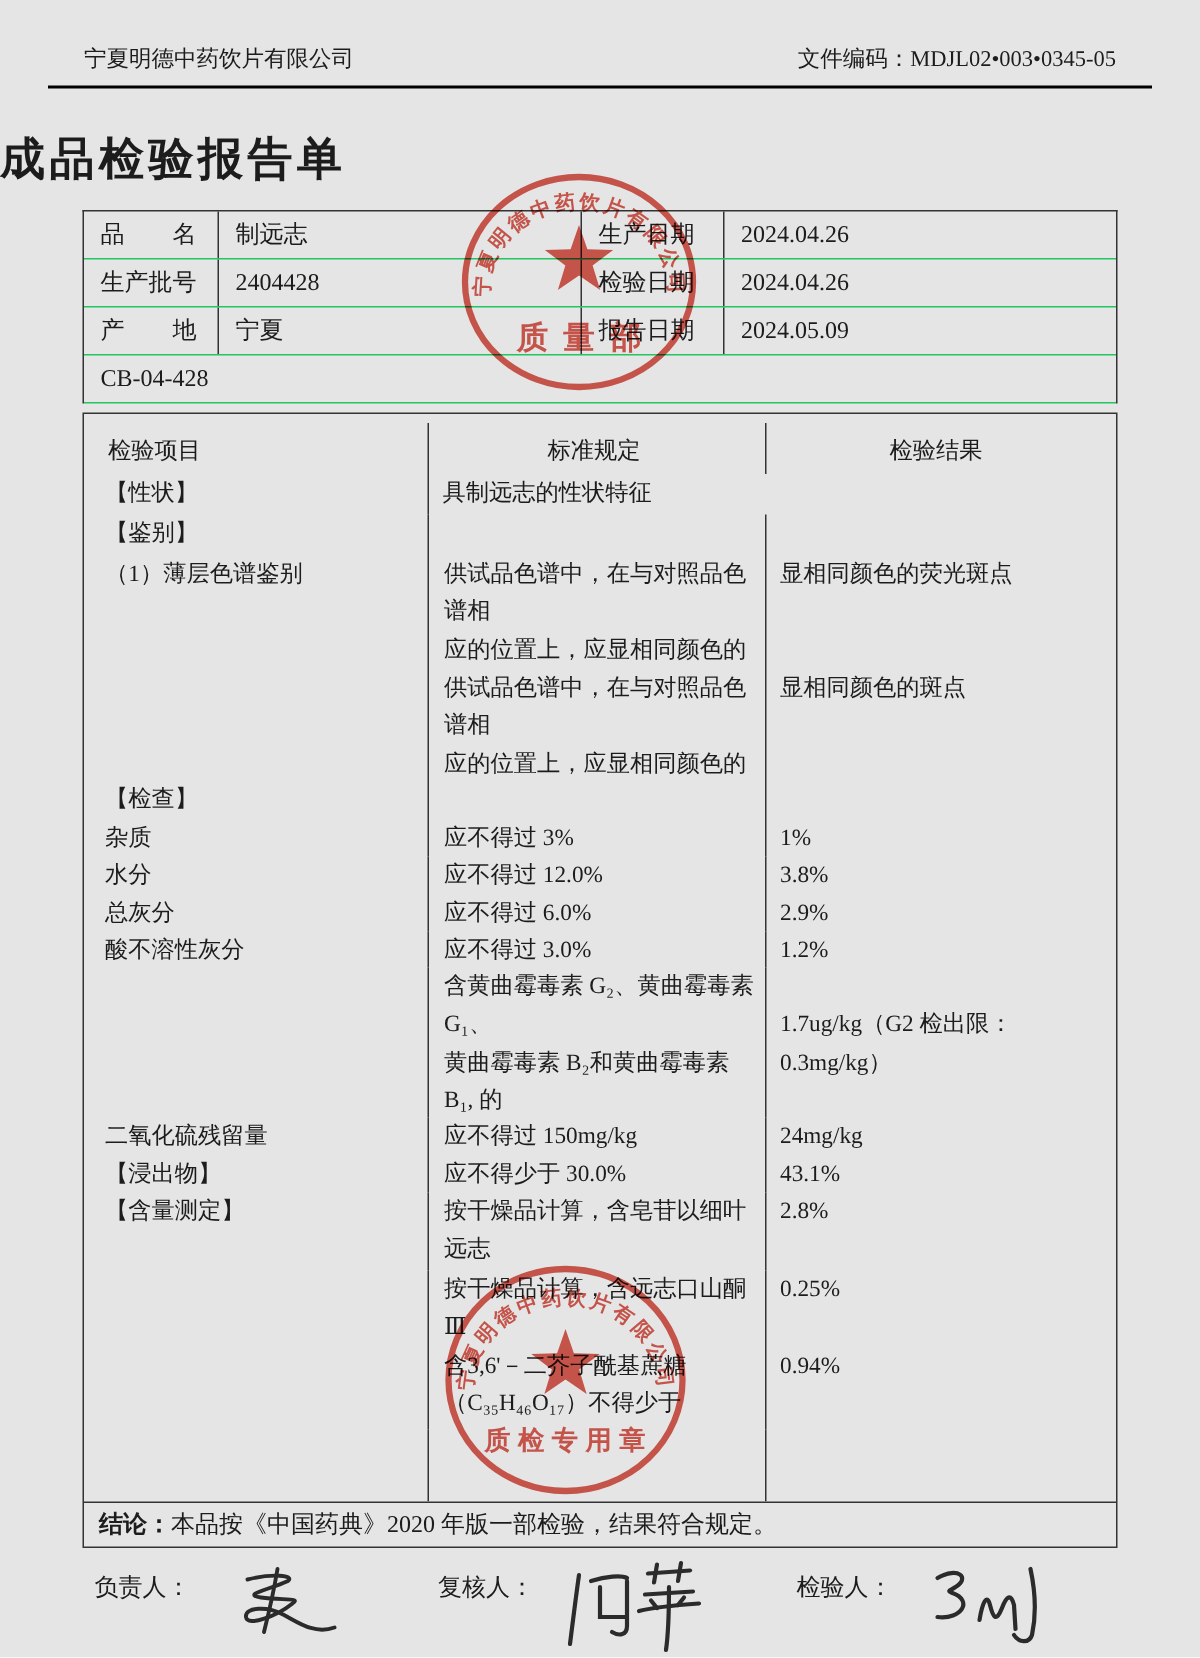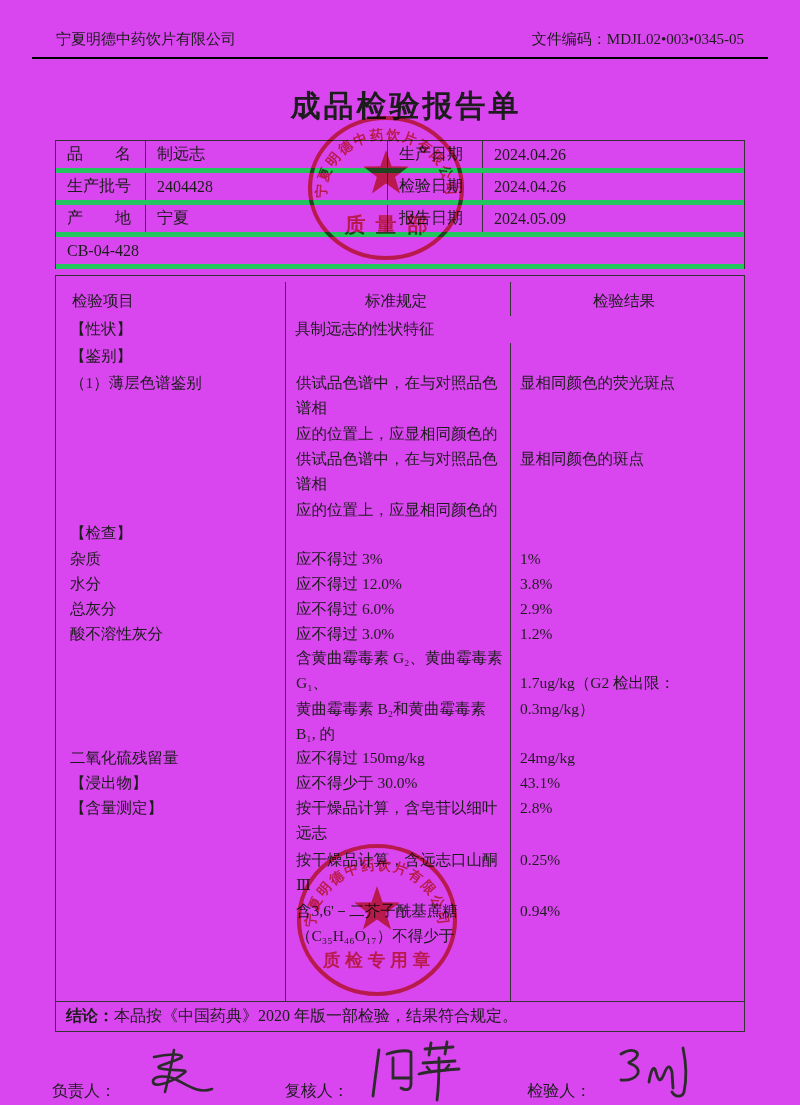--- a/index.html
+++ b/index.html
@@ -1,38 +1,38 @@
 <!DOCTYPE html>
 <html><head>
 <meta charset="utf-8">
 <style>
   * { margin:0; padding:0; box-sizing:border-box; }
   html,body { background:#fff; }
   .page {
-    position:relative; width:800px; height:1105px; background:#d946ef;
+    position:relative; width:800px; height:1105px; background:#e5e5e5;
     font-family:"Liberation Serif","DejaVu Serif",serif;
     color:#1c1c1c; overflow:hidden;
   }
   
   .doc-header {
     position:absolute; left:32px; right:32px; top:30px;
     display:flex; justify-content:space-between; align-items:flex-end;
     font-size:15px; padding:0 24px 8px 24px;
     border-bottom:2px solid #000;
   }
   .doc-title {
-    position:absolute; left:12px; right:0; top:86px; text-align:center;
+    position:absolute; left:0; right:0; top:86px; 
     font-size:30px; font-weight:bold; letter-spacing:3px;
   }
   
   .info-table {
     position:absolute; left:55px; top:140px; width:690px;
     border:1px solid #333; border-bottom:none;
   }
-  .info-row { display:grid; grid-template-columns:90px 242px 95px 1fr; height:32px; border-bottom:5px solid #22c55e; }
+  .info-row { display:grid; grid-template-columns:90px 242px 95px 1fr; height:32px; border-bottom:1px solid #22c55e; }
   .info-row.last { grid-template-columns:332px 1fr; }
   .info-cell { display:flex; align-items:center; padding-left:11px; font-size:16px;
     border-right:1px solid #333; white-space:pre; overflow:hidden; }
   .info-cell:last-child { border-right:none; }
   
   .report-table {
     position:absolute; left:55px; top:275px; width:690px; height:757px;
     border:1px solid #333; display:flex; flex-direction:column; font-size:15.5px;
   }
   .tbody { height:727px; display:flex; flex-direction:column; padding-top:6px; overflow:hidden; }
@@ -47,22 +47,22 @@
   .hc2,.hc3 { justify-content:center; }
   .hu { border-bottom:1px solid #222; padding:0 12px 3px 2px; }
   .h27{height:27px;} .h76{height:76px;} .h74{height:74px;} .h26{height:26px;}
   .h25{height:25px;} .h24{height:24px;} .h52{height:52px;} .h100{height:100px;}
   .h51{height:51px;} .h55{height:55px;}
   
   .conclusion { border-top:1px solid #333; height:30px; display:flex; align-items:center;
     padding-left:10px; font-size:16px; flex:none; }
   .conclusion b { font-weight:bold; }
   
-  .sig-row { position:absolute; left:52px; right:40px; top:1040px; display:flex;
-    align-items:flex-end; font-size:16px; }
+  .sig-row { position:absolute; left:63px; right:40px; top:1040px; display:flex;
+    align-items:flex-start; font-size:16px; }
   .sig-label { padding-top:8px; white-space:pre; }
   .sig-pad { flex:1; }
   .sig-svg { margin:0 8px; }
   
   .stamp { position:absolute; mix-blend-mode:multiply; opacity:0.88; pointer-events:none; }
   .stamp-top { left:301px; top:112px; }
   .stamp-bottom { left:291px; top:839px; }
 </style>
 </head>
 <body>

